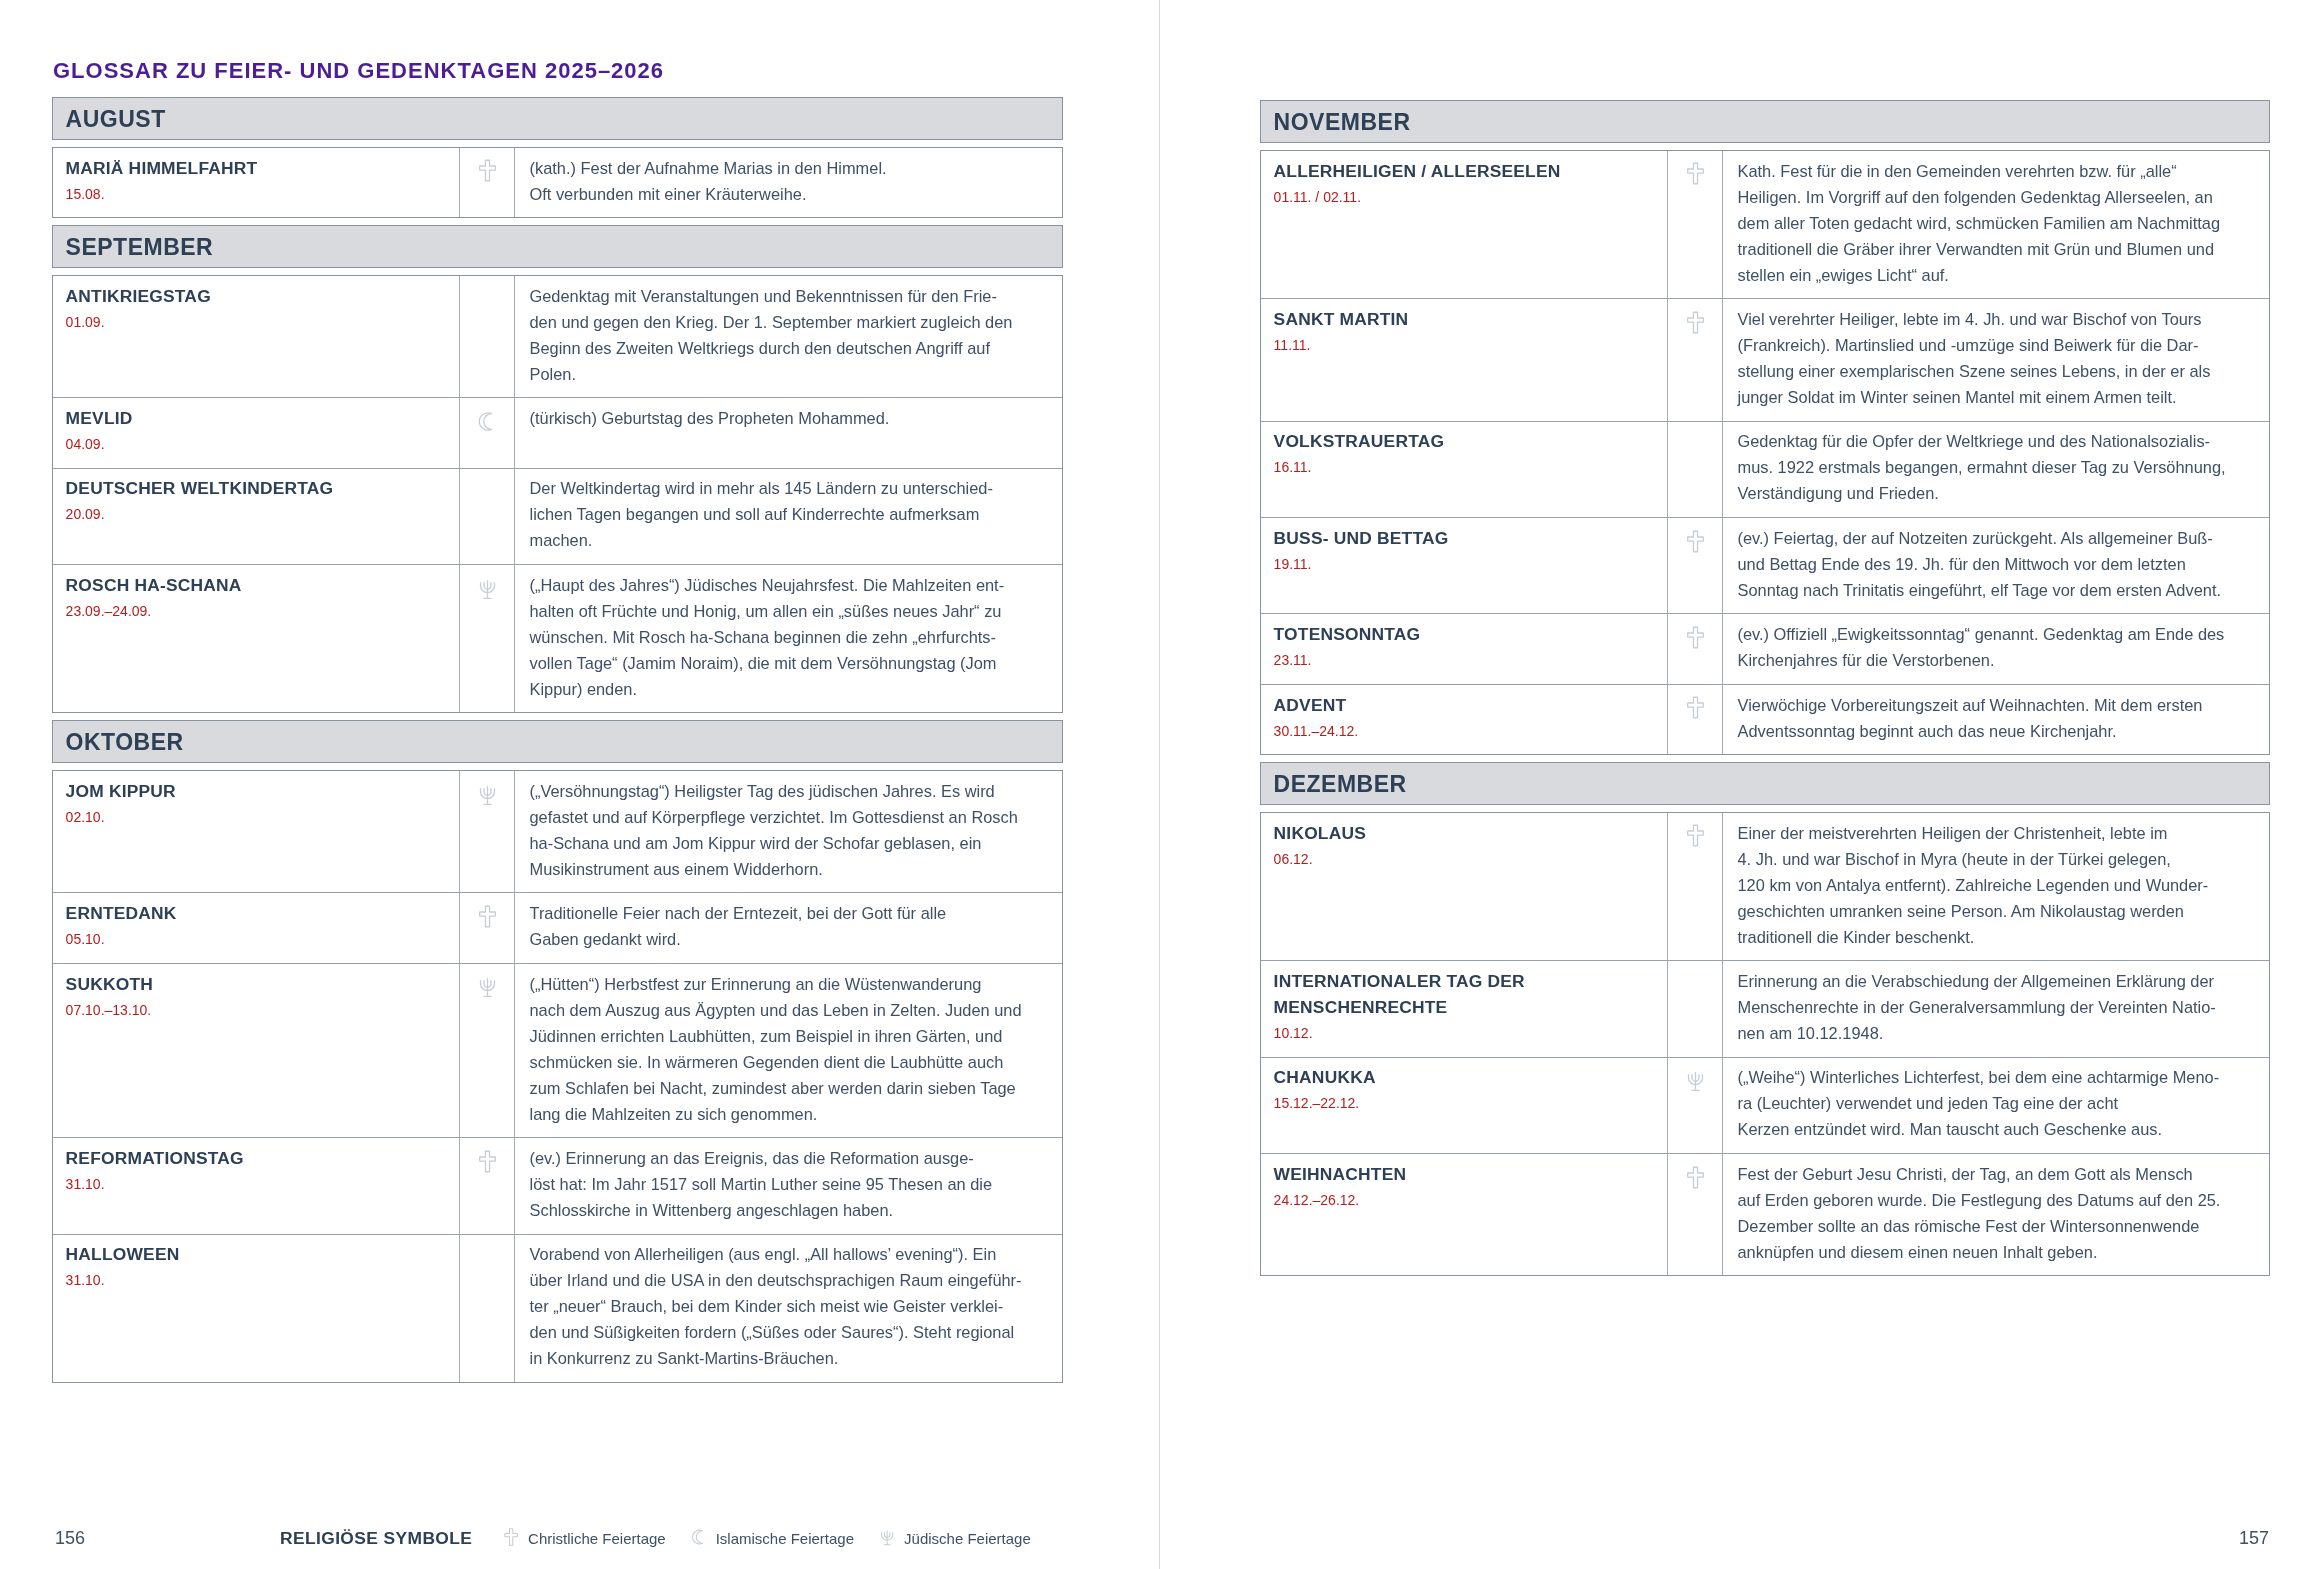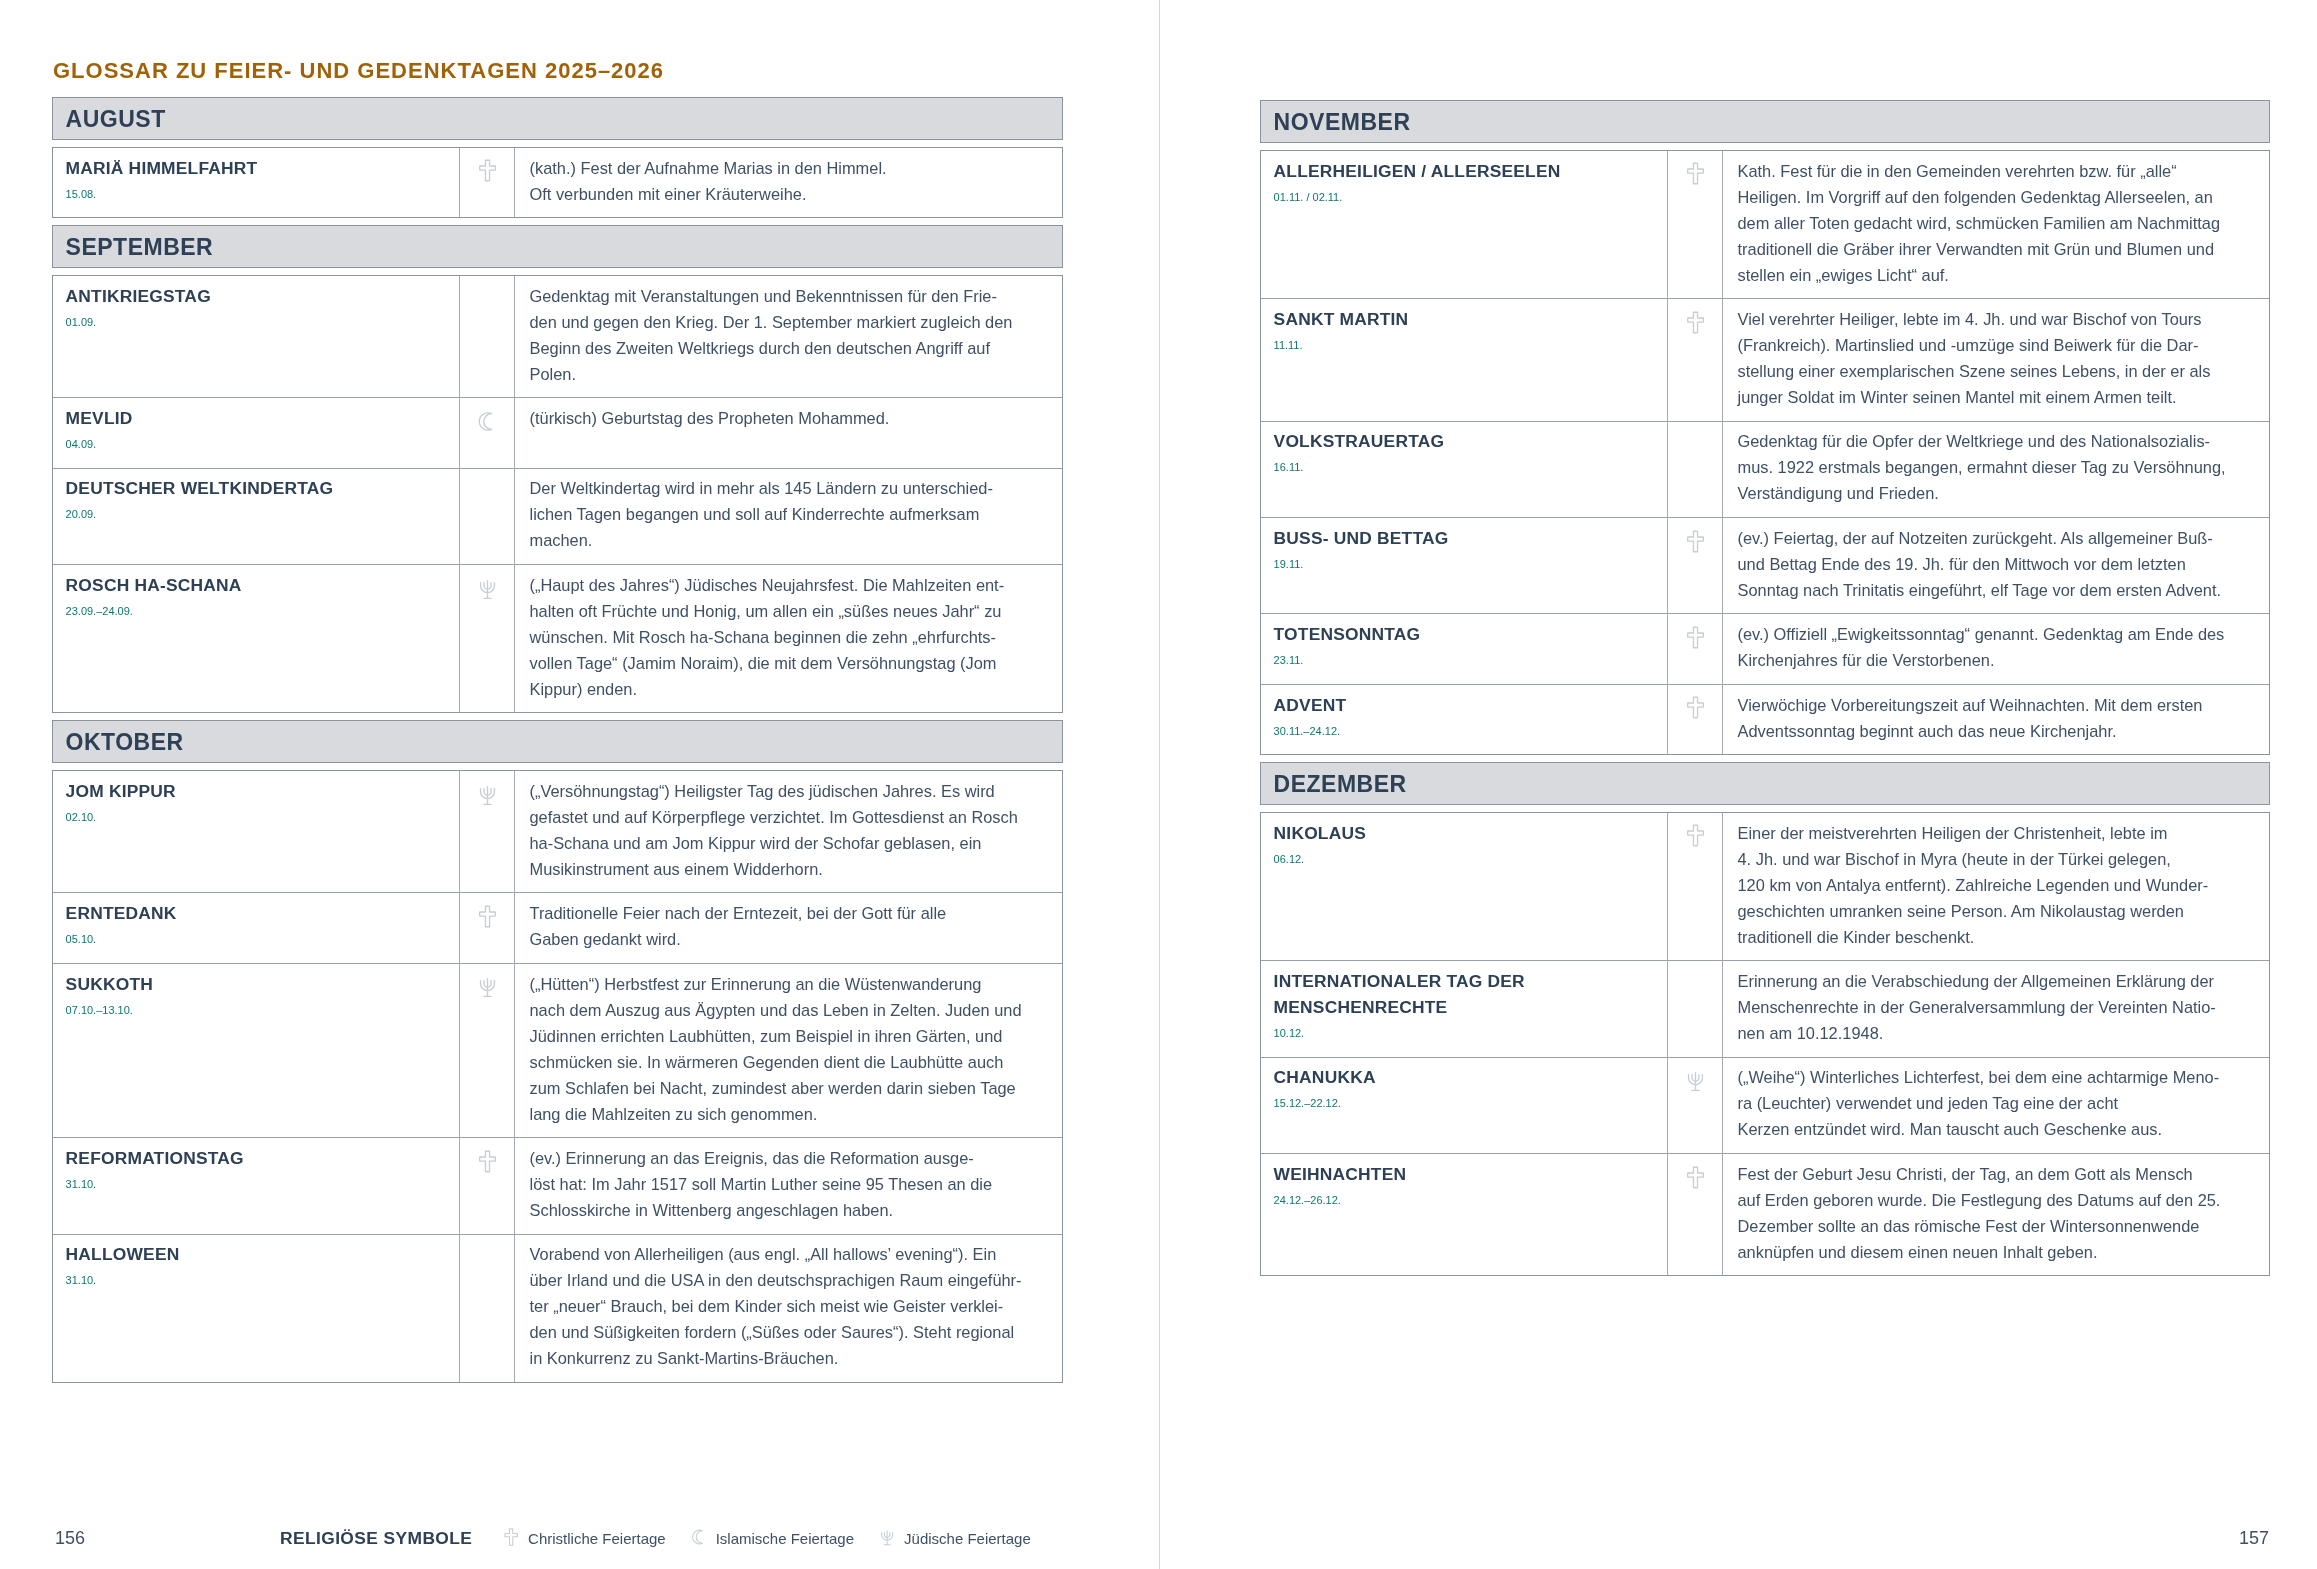--- a/index.html
+++ b/index.html
@@ -5,21 +5,21 @@
   html,body{margin:0;padding:0;}
   body{
     width:2317px;height:1570px;position:relative;overflow:hidden;
     background:#ffffff;
     font-family:"Liberation Sans","DejaVu Sans",sans-serif;
     color:#3f5065;
   }
   .page-title{
     position:absolute;left:53px;top:58px;
     font-size:22px;font-weight:bold;letter-spacing:1px;
-    color:#a16207;
+    color:#4c1d95;
   }
   .gutter{
     position:absolute;left:1159px;top:0;width:1px;height:1570px;
     background:#d4d6d9;
   }
   .glossary-table{position:absolute;box-sizing:border-box;}
   #table-left{left:52px;top:97px;width:1011px;}
   #table-right{left:1260px;top:100px;width:1010px;}
 
   .month-band{
@@ -32,21 +32,21 @@
   .month-section:first-child .month-band{margin-top:0;}
   .rows{border:1px solid #8a94a0;background:#fff;}
   .row{display:grid;grid-template-columns:406px 56px 1fr;}
   .row + .row{border-top:1px solid #98a1ab;}
   .cell{box-sizing:border-box;}
   .namecell{padding:6.8px 11.6px 10.6px 12.6px;}
   .hname{
     font-weight:bold;font-size:17.4px;line-height:26px;
     color:#2e4055;letter-spacing:0.2px;white-space:pre-line;
   }
-  .hdate{font-size:11px;line-height:26px;color:#0f766e;}
+  .hdate{font-size:14px;line-height:26px;color:#b91c1c;}
   .iconcell{
     border-left:1px solid #a4abb4;border-right:1px solid #a4abb4;
     display:flex;justify-content:center;align-items:flex-start;
     padding-top:9.7px;
   }
   .desccell{
     padding:6.8px 13.5px 10.6px 14.5px;
     font-size:16.4px;line-height:26px;color:#3f5065;
     white-space:pre-line;
   }

